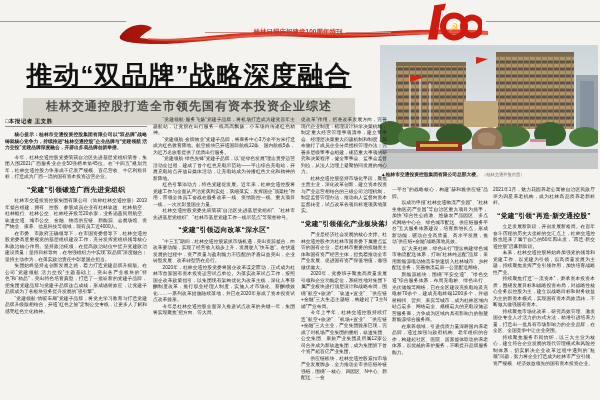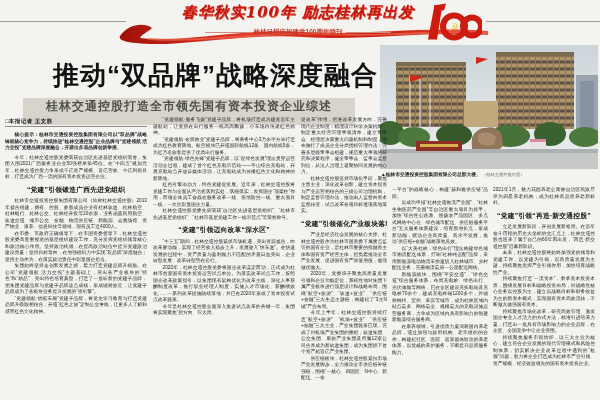--- a/index.html
+++ b/index.html
@@ -19,22 +19,22 @@
   .banner-sub .txt{color:#c5372b;font-size:6.5px;font-weight:bold;padding:0 4px;white-space:nowrap;}
   .logo100{position:absolute;left:424px;top:1px;width:58px;height:43px;}
   
   .series-bar{position:absolute;left:3px;top:42px;width:370px;height:14px;background:#2156a4;
       display:flex;align-items:center;padding-left:9px;box-sizing:border-box;}
   .series-bar .st{color:#fff;font-weight:bold;font-size:9px;letter-spacing:0.5px;white-space:nowrap;}
   .series-bar .zhi{color:#ce1b0f;font-family:"DejaVu Serif",serif;font-style:italic;font-weight:bold;
       font-size:19px;line-height:10px;margin:0 2px 0 4px;position:relative;top:1px;
       text-shadow:0.5px 0.5px 0 #f5f3ef;}
   
-  .headline{position:absolute;left:0;top:58px;width:378px;text-align:right;font-size:26px;
-      font-weight:900;color:#121212;letter-spacing:1px;white-space:nowrap;}
+  .headline{position:absolute;left:0;top:58px;width:378px;text-align:center;font-size:26px;
+      font-weight:900;color:#121212;letter-spacing:1px;white-space:nowrap;text-decoration:underline;}
   .subheadline{position:absolute;left:23px;top:98px;width:332px;height:27px;background:#d7d4cc;
       color:#50504b;font-size:12px;font-weight:bold;text-align:center;line-height:17px;
       letter-spacing:1px;white-space:nowrap;}
   
   .photo{position:absolute;left:380px;top:45px;width:218px;height:124px;}
   .caption{position:absolute;left:381px;top:171px;width:216px;height:14px;overflow:hidden;}
   .caption .cin{width:200%;transform:scale(.5);transform-origin:0 0;font-size:9.5px;line-height:13px;}
   .caption b{color:#1d1d1d;}
   .caption span{color:#6b6b66;font-size:8.5px;}
   
@@ -68,21 +68,20 @@
         <stop offset="0" stop-color="#a01008"></stop>
           <stop offset="0.35" stop-color="#e23a26"></stop>
         <stop offset="0.7" stop-color="#c81a0c"></stop>
           <stop offset="1" stop-color="#e8543d"></stop>
       </linearGradient>
     </defs>
     <path fill="url(#rg)" d="M2,14 C10,2 26,0 34,6 C30,10 24,12 22,16 C60,22 120,6 185,10 C250,14 300,4 370,9 L370,13 C300,9 250,19 185,15 C120,11 60,26 18,21 C8,20 0,18 2,14 Z"></path>
     <path fill="#e9604a" opacity="0.8" d="M30,16 C90,20 150,8 210,11 C270,14 320,7 370,10 L370,11.5 C320,9 270,16 210,13 C150,10 90,22 30,18 Z"></path>
   </svg>
 
-  <div class="banner-title">春华秋实100年 励志桂林再出发</div>
   <div class="banner-sub">
     <i class="line"></i>
     <span class="txt">桂林日报庆祝建党100周年特刊</span>
     <i class="line"></i>
   </div>
 
   <svg class="logo100" viewBox="0 0 58 42">
     <polygon points="4,38 10,6 11,4 18,6 13,38" fill="#ce1b0f"></polygon>
     <polygon points="10,4 22,2 20,9 10,8" fill="#ce1b0f"></polygon>
     <circle cx="30" cy="25" r="11" fill="none" stroke="#ce1b0f" stroke-width="6"></circle>

